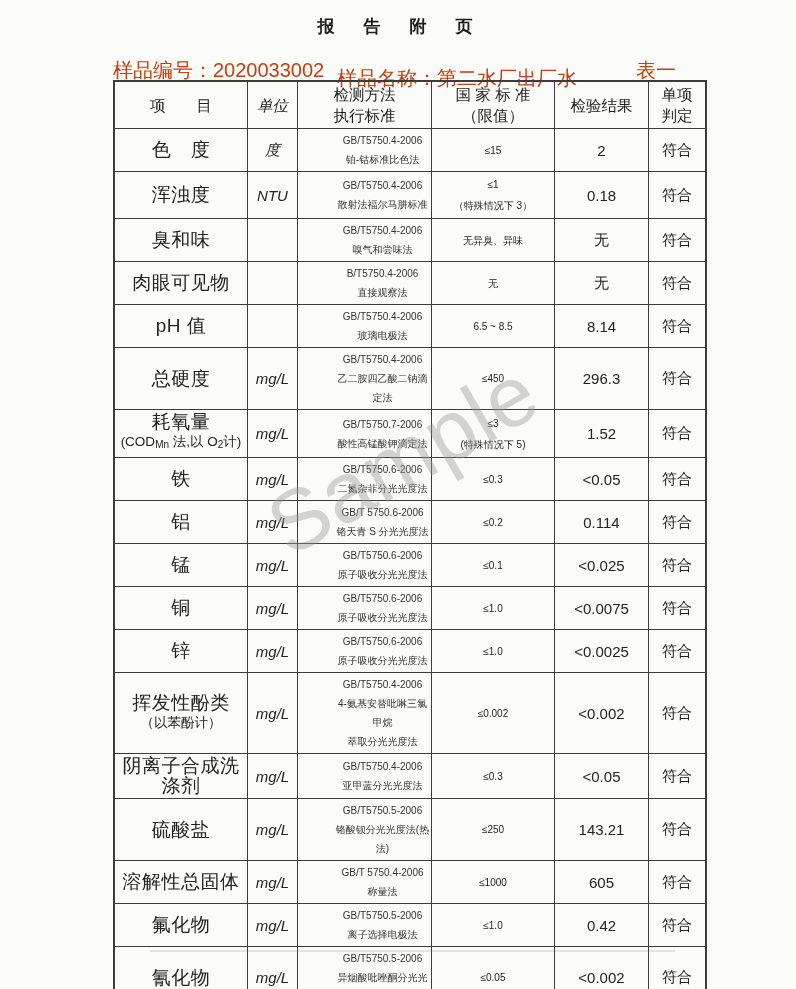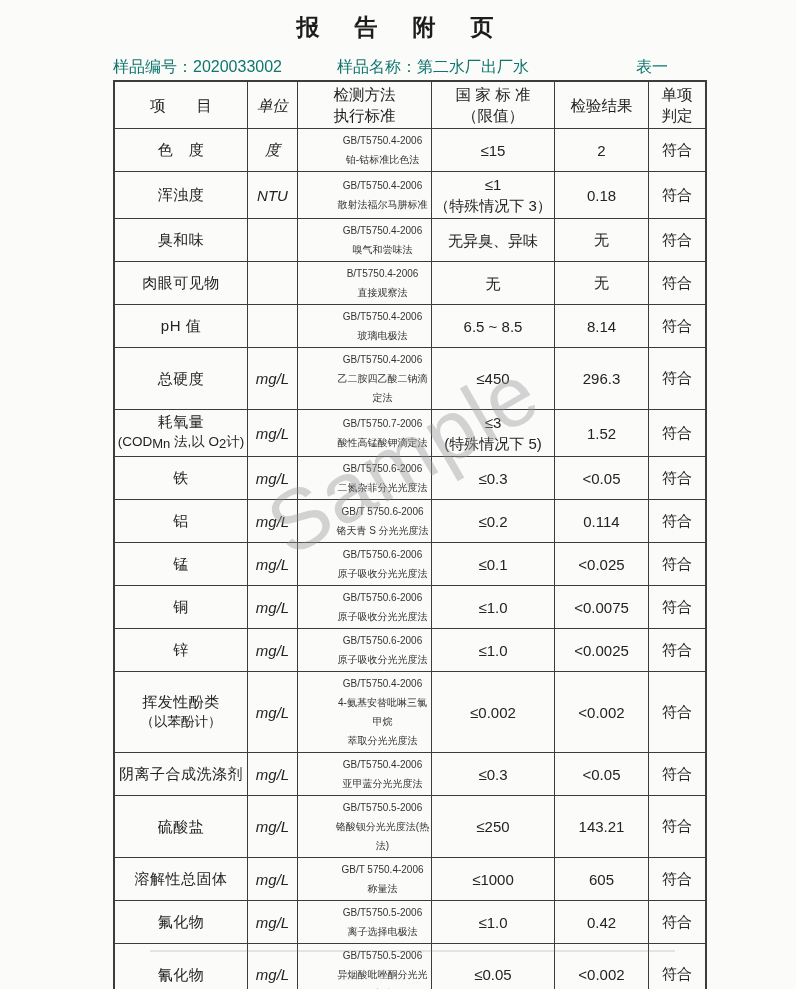--- a/index.html
+++ b/index.html
@@ -10,26 +10,26 @@
   .page{
     position:relative;
     width:796px;height:989px;
     background:#fbfbfa;
     overflow:hidden;
     color:#222;
   }
   .title{
     position:absolute;top:12px;left:0;width:100%;
     margin:0;text-align:center;
-    font-size:23px;font-weight:bold;color:#1c1c1c;
+    font-size:17px;font-weight:bold;color:#1c1c1c;
     letter-spacing:6px;line-height:30px;
   }
-  .meta{position:absolute;top:57px;left:0;width:100%;height:22px;font-size:16px;color:#0f766e;}
+  .meta{position:absolute;top:57px;left:0;width:100%;height:22px;font-size:20px;color:#c2410c;}
   .meta-no{position:absolute;left:113px;top:0;}
-  .meta-name{position:absolute;left:337px;top:0;}
+  .meta-name{position:absolute;left:337px;top:8px;}
   .meta-tag{position:absolute;left:636px;top:0;}
 
   .table{
     position:absolute;left:113px;top:80px;
     display:table;table-layout:fixed;width:573px;
     border-collapse:collapse;
     border:2px solid #3c3c3c;
     background:transparent;
   }
   .tr{display:table-row;height:42px;}
@@ -43,25 +43,25 @@
     font-size:15px;color:#232323;
   }
   .col-item{width:130px;margin-top:12px;}
   .col-unit{width:47px;font-style:italic;}
   .col-method{width:131px;}
   .col-limit{width:120px;}
   .col-result{width:91px;}
   .col-verdict{width:54px;}
 
   .hline{font-size:15.5px;line-height:21px;color:#1f1f1f;}
-  .col-item .line{font-size:15px;line-height:20px;letter-spacing:.5px;}
+  .col-item .line{font-size:19px;line-height:20px;letter-spacing:.5px;}
   .col-item .line:nth-child(2){font-size:13.5px;letter-spacing:0;}
   .col-method .line{font-size:10px;line-height:19px;color:#333;padding-left:36px;}
-  .col-limit .line{font-size:15px;line-height:21px;}
-  sub{font-size:13px;vertical-align:-2px;}
+  .col-limit .line{font-size:10px;line-height:21px;}
+  sub{font-size:10px;vertical-align:-2px;}
 
   .watermark{
     position:absolute;left:248px;top:410px;width:310px;
     text-align:center;
     font-size:85px;font-weight:400;letter-spacing:1px;
     color:rgba(150,150,150,0.40);
     transform:rotate(-30deg);
     z-index:3;pointer-events:none;
     font-family:"Liberation Sans","DejaVu Sans",sans-serif;
   }

